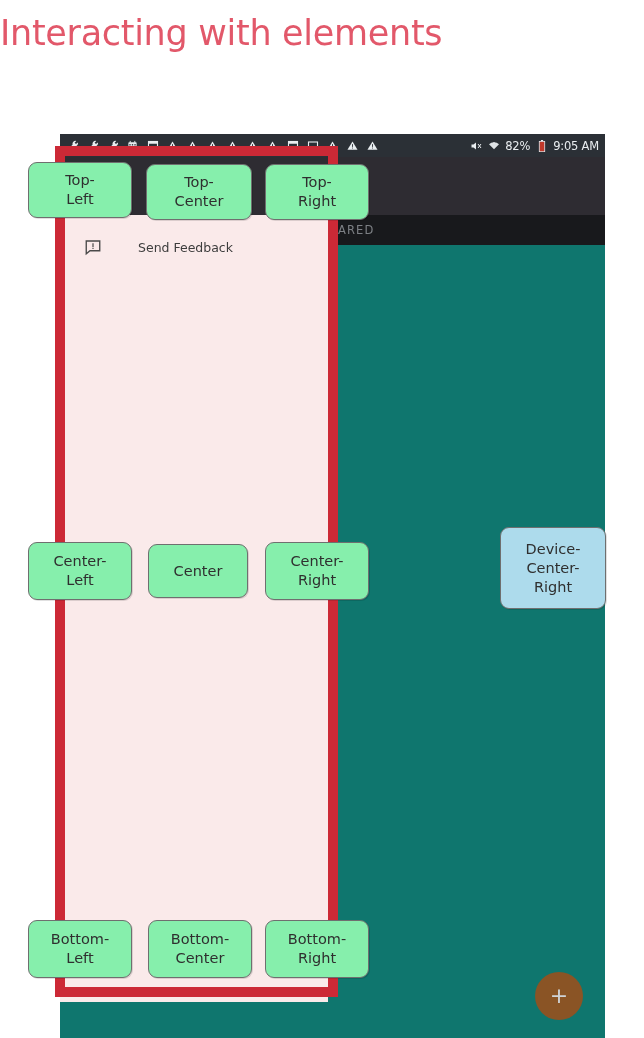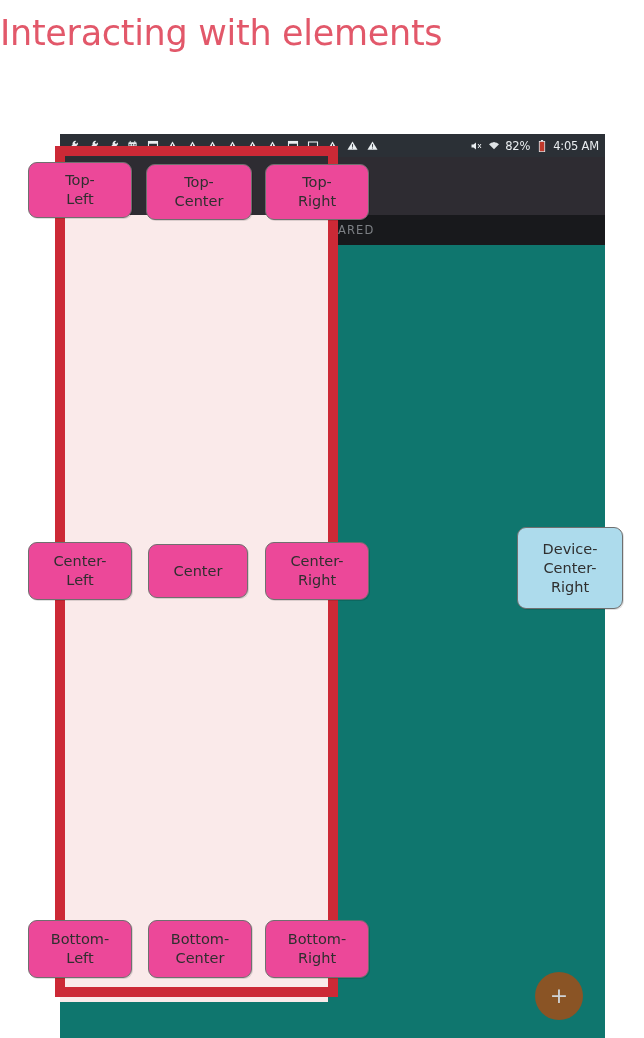--- a/index.html
+++ b/index.html
@@ -176,21 +176,21 @@
     width: 283px;
     height: 851px;
     border: 10px solid #cc2936;
     background: transparent;
     pointer-events: none;
   }
 
   
   .badge {
     position: absolute;
-    background: #ec4899;
+    background: #86efac;
     border: 1.6px solid #6f6f6f;
     border-radius: 9px;
     color: #2f2f2f;
     font-size: 14.5px;
     line-height: 19px;
     text-align: center;
     display: flex;
     align-items: center;
     justify-content: center;
     padding: 4px 6px;
@@ -201,21 +201,21 @@
   }
 
   .b-top-left     { left: 28px;  top: 162px; width: 104px; height: 56px; }
   .b-top-center   { left: 146px; top: 164px; width: 106px; height: 56px; }
   .b-top-right    { left: 265px; top: 164px; width: 104px; height: 56px; }
 
   .b-center-left  { left: 28px;  top: 542px; width: 104px; height: 58px; }
   .b-center       { left: 148px; top: 544px; width: 100px; height: 54px; }
   .b-center-right { left: 265px; top: 542px; width: 104px; height: 58px; }
 
-  .b-device-center-right { left: 517px; top: 527px; width: 106px; height: 82px; }
+  .b-device-center-right { left: 500px; top: 527px; width: 106px; height: 82px; }
 
   .b-bottom-left   { left: 28px;  top: 920px; width: 104px; height: 58px; }
   .b-bottom-center { left: 148px; top: 920px; width: 104px; height: 58px; }
   .b-bottom-right  { left: 265px; top: 920px; width: 104px; height: 58px; }
 </style>
 </head>
 <body>
 
 <div id="page">
 
@@ -349,37 +349,47 @@
               <circle cx="12" cy="6" r="1.6" fill="currentColor"></circle>
             </svg>
           </span>
         <span class="sb-text">82%</span>
         <span class="sb-icon">
             <svg width="8" height="12" viewBox="0 0 12 22">
               <rect x="4" y="0" width="4" height="2.5" fill="currentColor"></rect>
               <rect x="1" y="2.5" width="10" height="19" fill="#c0392b" stroke="currentColor" stroke-width="1.4"></rect>
             </svg>
           </span>
-        <span class="sb-text">4:05 AM</span>
+        <span class="sb-text">9:05 AM</span>
       </div>
     </div>
 
     <div class="appbar">
       <div class="appbar-title">:ic</div>
     </div>
 
     <div class="tabstrip">
       <span class="tab-label">NT</span>
       <span class="tab-label">SHARED</span>
     </div>
 
     <div class="drawer">
       <div class="drawer-header"></div>
       <div class="drawer-list">
 
+        <div class="drawer-item">
+          <span class="drawer-item-icon">
+            <svg width="18" height="18" viewBox="0 0 24 24">
+                <path fill="none" stroke="currentColor" stroke-width="1.8" d="M3 4h18v13H8l-5 4Z"></path>
+                <rect x="11.2" y="7" width="1.6" height="5" fill="currentColor"></rect>
+                <rect x="11.2" y="13" width="1.6" height="1.6" fill="currentColor"></rect>
+              </svg>
+          </span>
+          <span class="drawer-item-label">Send Feedback</span>
+        </div>
 
 
       </div>
     </div>
 
     <div class="fab">
       <span>+</span>
     </div>
 
   </div>

